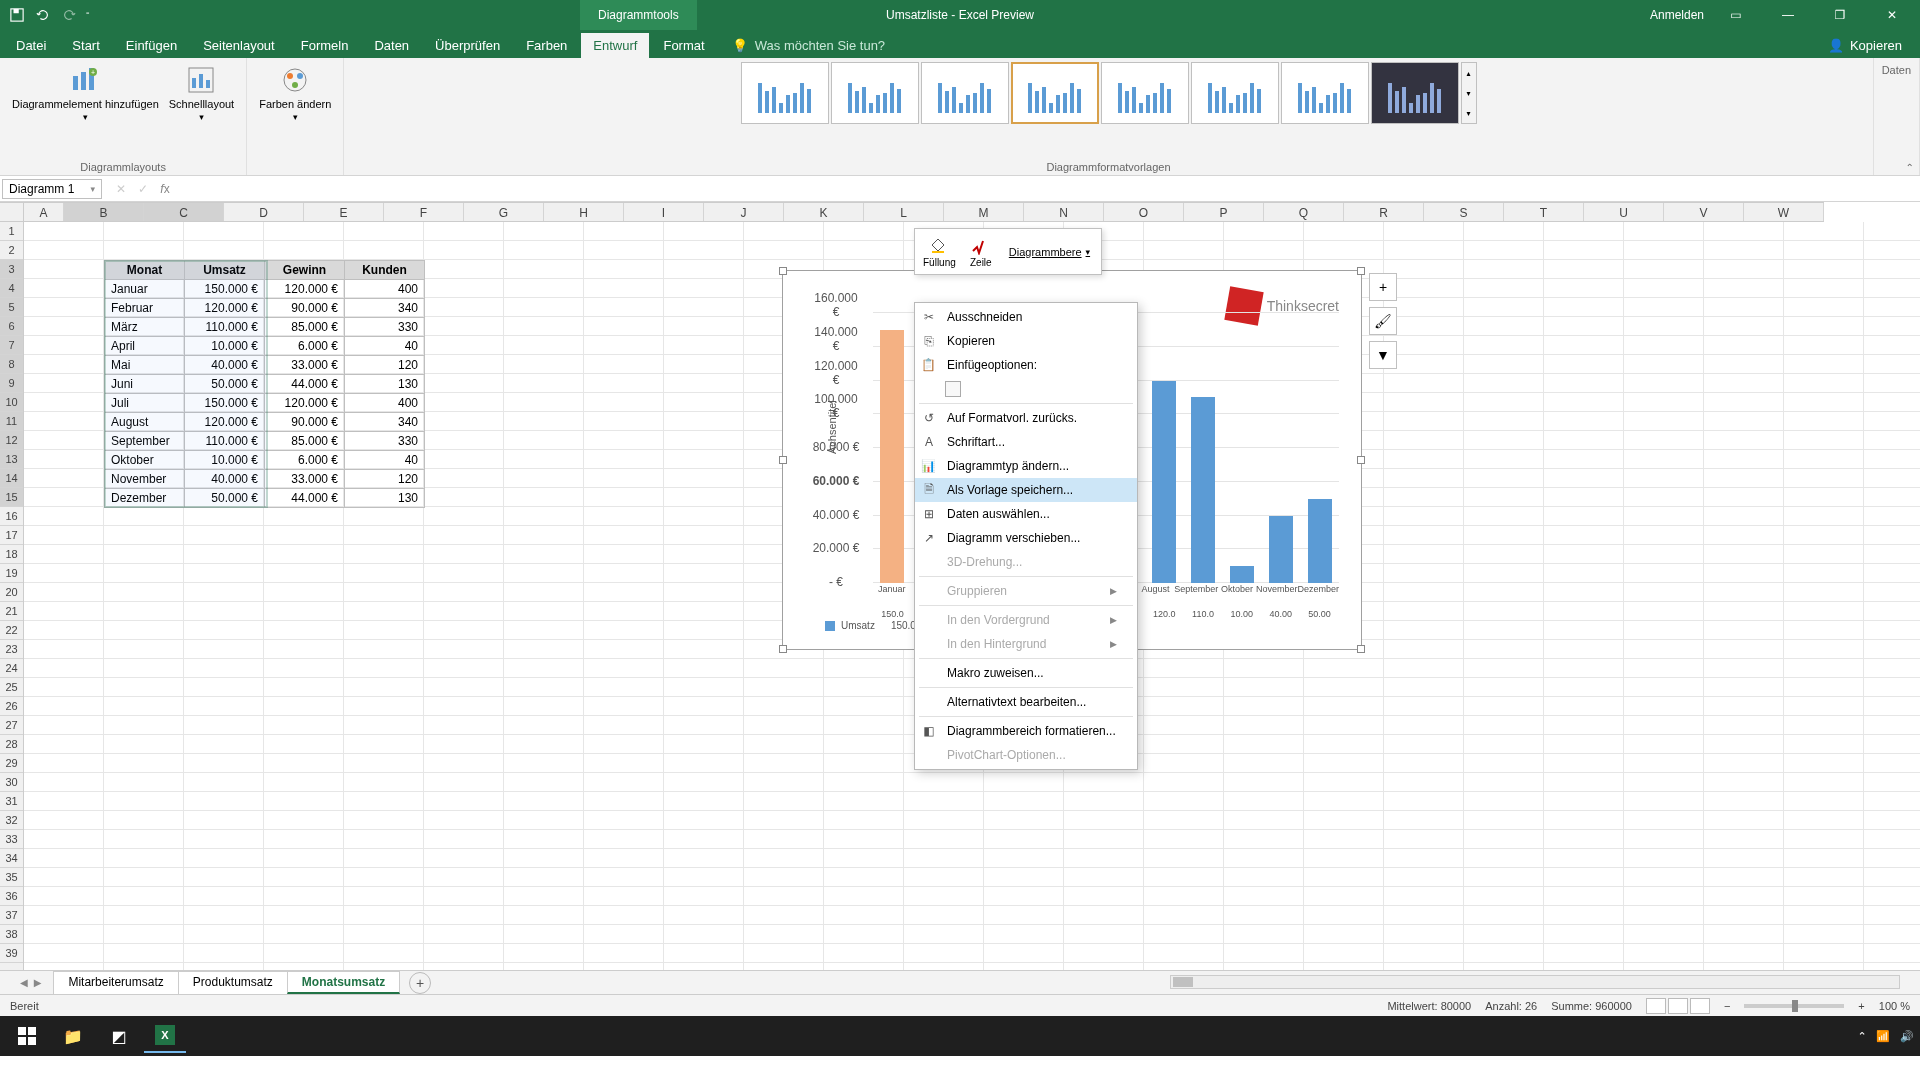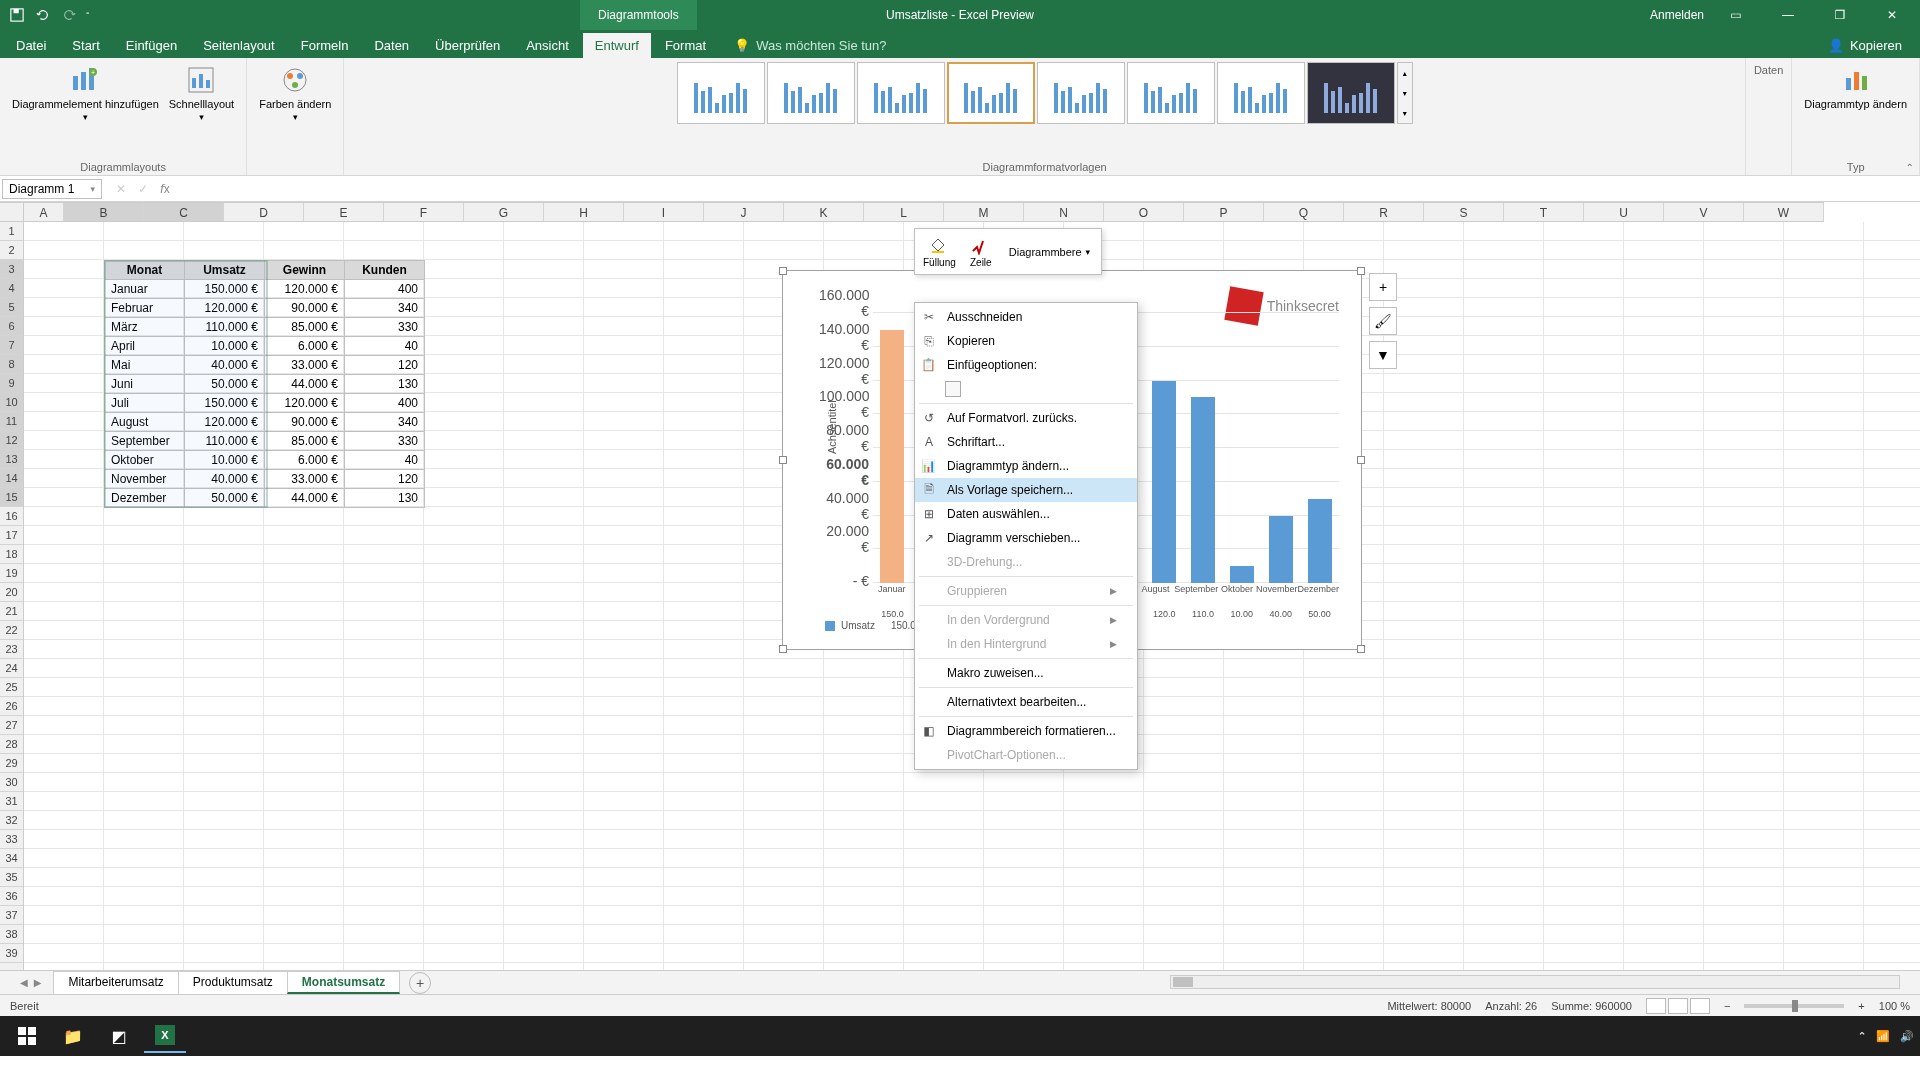--- a/index.html
+++ b/index.html
@@ -74,39 +74,39 @@
 .chart-handles .h.tm { left: 50%; top: -4px; margin-left: -4px; } .chart-handles .h.bm { left: 50%; bottom: -4px; margin-left: -4px; }
 .chart-handles .h.lm { left: -4px; top: 50%; margin-top: -4px; } .chart-handles .h.rm { right: -4px; top: 50%; margin-top: -4px; }
 .chart-side { position: absolute; right: -36px; top: 2px; display: flex; flex-direction: column; gap: 6px; }
 .chart-side-btn { width: 28px; height: 28px; border: 1px solid #c0c0c0; background: #fff; display: flex; align-items: center; justify-content: center; font-size: 14px; }
 .chart-inner { position: absolute; inset: 12px; }
 .chart-logo { position: absolute; right: 10px; top: 6px; display: flex; align-items: center; gap: 6px; }
 .chart-logo .cube { width: 34px; height: 34px; background: #d02424; transform: rotate(10deg); }
 .chart-logo .txt { font-size: 14px; color: #888; font-weight: normal; }
 .yaxis { position: absolute; left: 20px; top: 30px; width: 54px; height: 270px; }
 .yaxis .ylabel { position: absolute; left: -10px; top: 50%; transform: rotate(-90deg) translateX(50%); font-size: 11px; color: #555; white-space: nowrap; }
-.yaxis .tick { position: absolute; right: 0; font-size: 14px; color: #555; width: 50px; text-align: right; }
+.yaxis .tick { position: absolute; right: 8px; font-size: 12px; color: #555; width: 50px; text-align: center; }
 .plot { position: absolute; left: 78px; top: 30px; right: 10px; height: 270px; }
 .plot .grid-h { position: absolute; left: 0; right: 0; height: 1px; background: #e4e4e4; }
 .bars-row { position: absolute; inset: 0; display: flex; align-items: flex-end; }
 .bar-col { flex: 1; display: flex; flex-direction: column; align-items: center; }
 .bar { width: 24px; background: #5b9bd5; }
 .bar.january { background: #f4b183; }
 .xcat { position: absolute; left: 78px; right: 10px; top: 302px; display: flex; }
 .xcat div { flex: 1; text-align: center; font-size: 9px; color: #555; line-height: 1.1; }
 .xval { position: absolute; left: 78px; right: 10px; top: 326px; display: flex; }
 .xval div { flex: 1; text-align: center; font-size: 9px; color: #555; }
 .legend-row { position: absolute; left: 30px; bottom: 6px; font-size: 10px; color: #555; display: flex; align-items: center; gap: 6px; }
 .legend-swatch { width: 10px; height: 10px; background: #5b9bd5; }
 
 
 .mini-toolbar { position: absolute; left: 890px; top: 6px; background: #fff; border: 1px solid #c0c0c0; box-shadow: 2px 2px 6px rgba(0,0,0,.15); padding: 4px; display: flex; gap: 6px; align-items: center; z-index: 50; }
 .mini-btn { display: flex; flex-direction: column; align-items: center; font-size: 10px; padding: 2px 4px; }
 .mini-icon { width: 22px; height: 22px; }
-.mini-dd { font-size: 11px; padding: 2px 6px; border: 1px solid transparent; display: flex; align-items: center; gap: 4px; }
+.mini-dd { font-size: 11px; padding: 2px 6px; border: 1px solid transparent; display: flex; align-items: center; gap: 4px; text-decoration: underline; }
 
 
 .ctx-menu { position: absolute; left: 890px; top: 80px; width: 224px; background: #fff; border: 1px solid #b8b8b8; box-shadow: 3px 3px 10px rgba(0,0,0,.2); font-size: 12px; z-index: 60; padding: 2px 0; }
 .ctx-item { display: flex; align-items: center; height: 24px; padding: 0 20px 0 4px; gap: 8px; }
 .ctx-item:hover, .ctx-item.hover { background: #cde6f7; }
 .ctx-item.disabled { color: #aaa; }
 .ctx-ico { width: 20px; height: 20px; display: flex; align-items: center; justify-content: center; font-size: 12px; color: #555; }
 .ctx-sep { height: 1px; background: #e0e0e0; margin: 2px 4px; }
 .ctx-sub { margin-left: auto; font-size: 9px; color: #888; }
 
@@ -172,21 +172,21 @@
 </div>
 
 <div class="ribbon-tabs">
   <div class="ribbon-tab">Datei</div>
   <div class="ribbon-tab">Start</div>
   <div class="ribbon-tab">Einfügen</div>
   <div class="ribbon-tab">Seitenlayout</div>
   <div class="ribbon-tab">Formeln</div>
   <div class="ribbon-tab">Daten</div>
   <div class="ribbon-tab">Überprüfen</div>
-  <div class="ribbon-tab">Ansicht</div>
+  <div class="ribbon-tab">Farben</div>
   <div class="ribbon-tab active">Entwurf</div>
   <div class="ribbon-tab">Format</div>
   <div class="tell-me">
       <span>💡</span>
       <span>Was möchten Sie tun?</span>
     </div>
   <div class="share-btn">
       <span>👤</span>
       <span>Kopieren</span>
     </div>
@@ -341,35 +341,20 @@
       <div class="gallery-more">
           <span>▴</span>
           <span>▾</span>
           <span>▾</span>
         </div>
     </div>
     <div class="rgroup-label">Diagrammformatvorlagen</div>
   </div>
   <div class="rgroup">
     <div class="rgroup-label">Daten</div>
-  </div>
-  <div class="rgroup">
-    <div class="rgroup-items">
-      <div class="rbtn">
-        <div class="rbtn-icon">
-            <svg width="28" height="28" viewBox="0 0 28 28">
-              <rect x="4" y="12" width="5" height="12" fill="#5b9bd5"></rect>
-              <rect x="12" y="6" width="5" height="18" fill="#ed7d31"></rect>
-              <rect x="20" y="10" width="5" height="14" fill="#70ad47"></rect>
-            </svg>
-          </div>
-        <span>Diagrammtyp ändern</span>
-      </div>
-    </div>
-    <div class="rgroup-label">Typ</div>
   </div>
   <div class="ribbon-collapse">⌃</div>
 </div>
 
 <div class="formula-row">
   <div class="name-box">
       <span>Diagramm 1</span>
       <span style="font-size:9px;color:#888">▾</span>
     </div>
   <div class="fb-icons">

